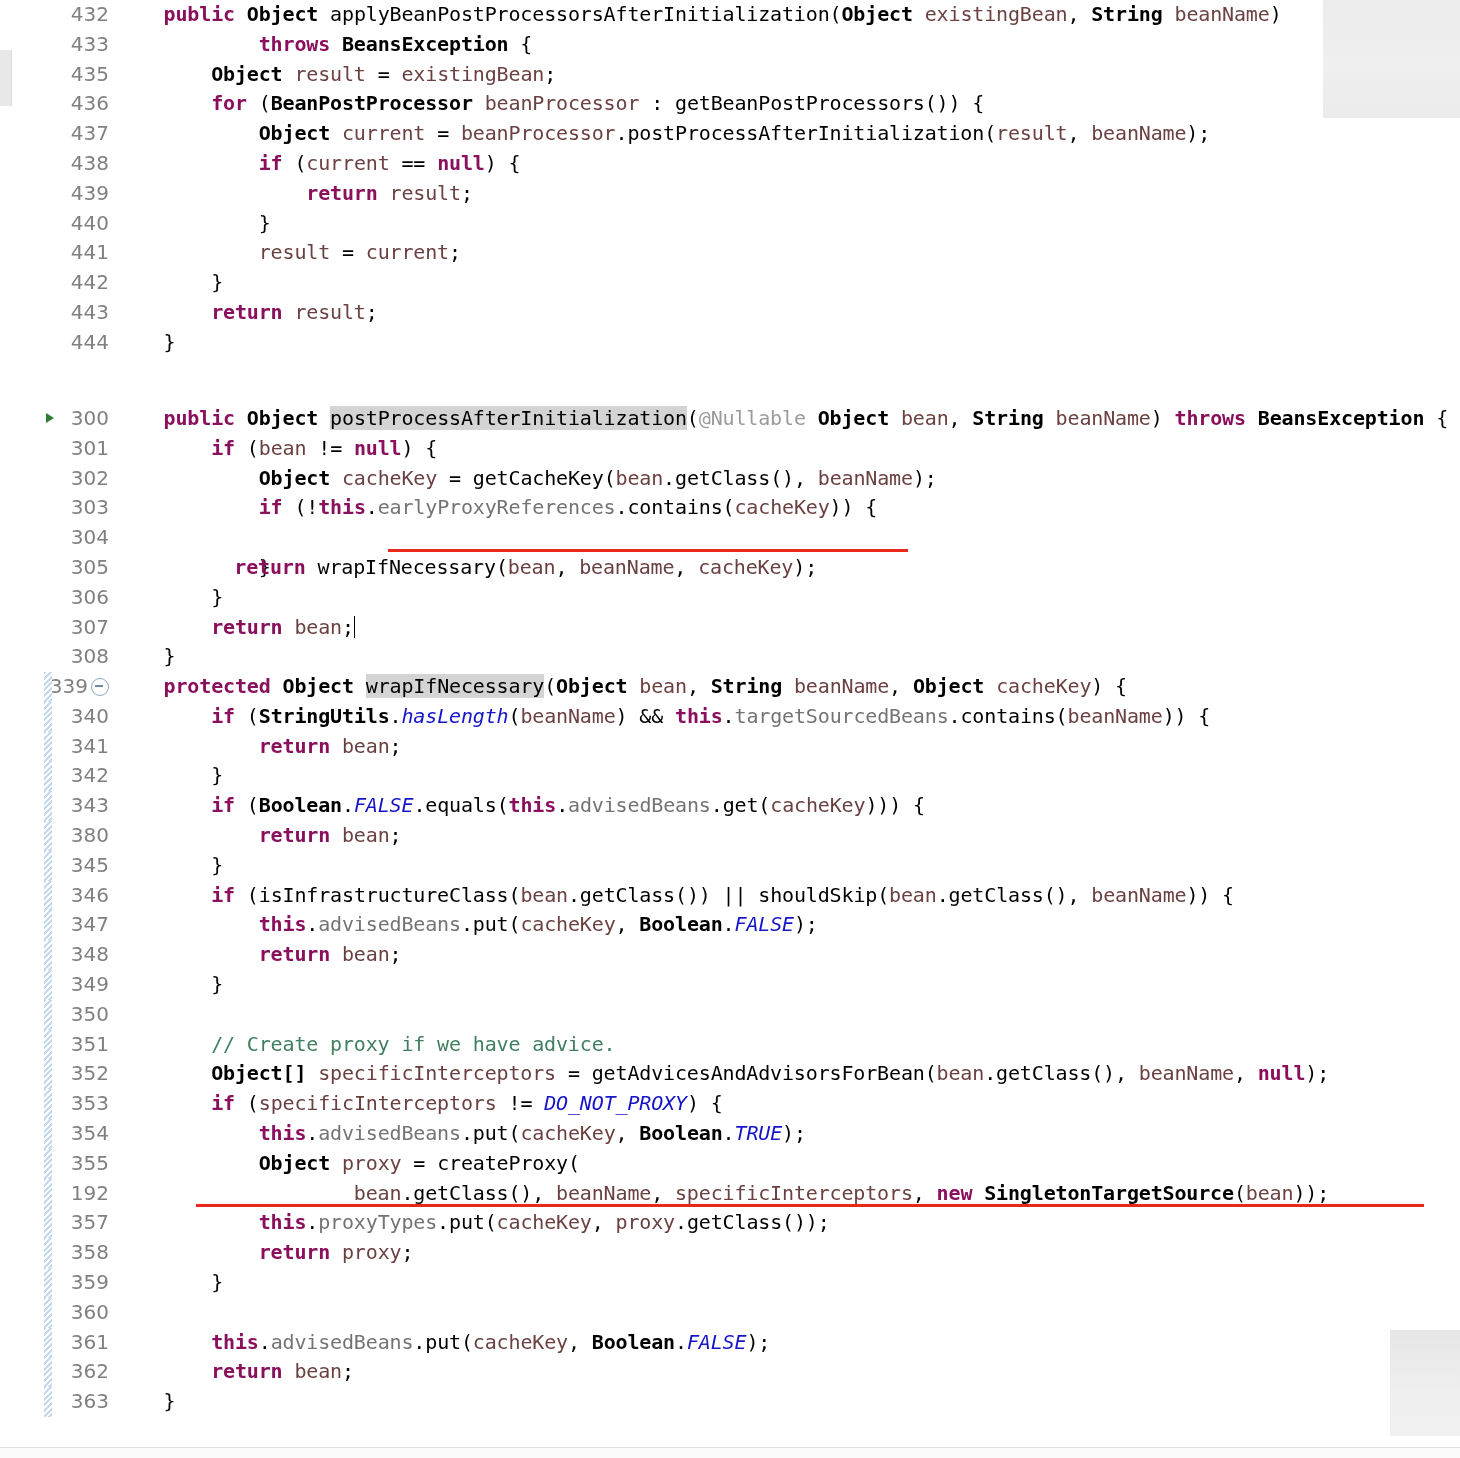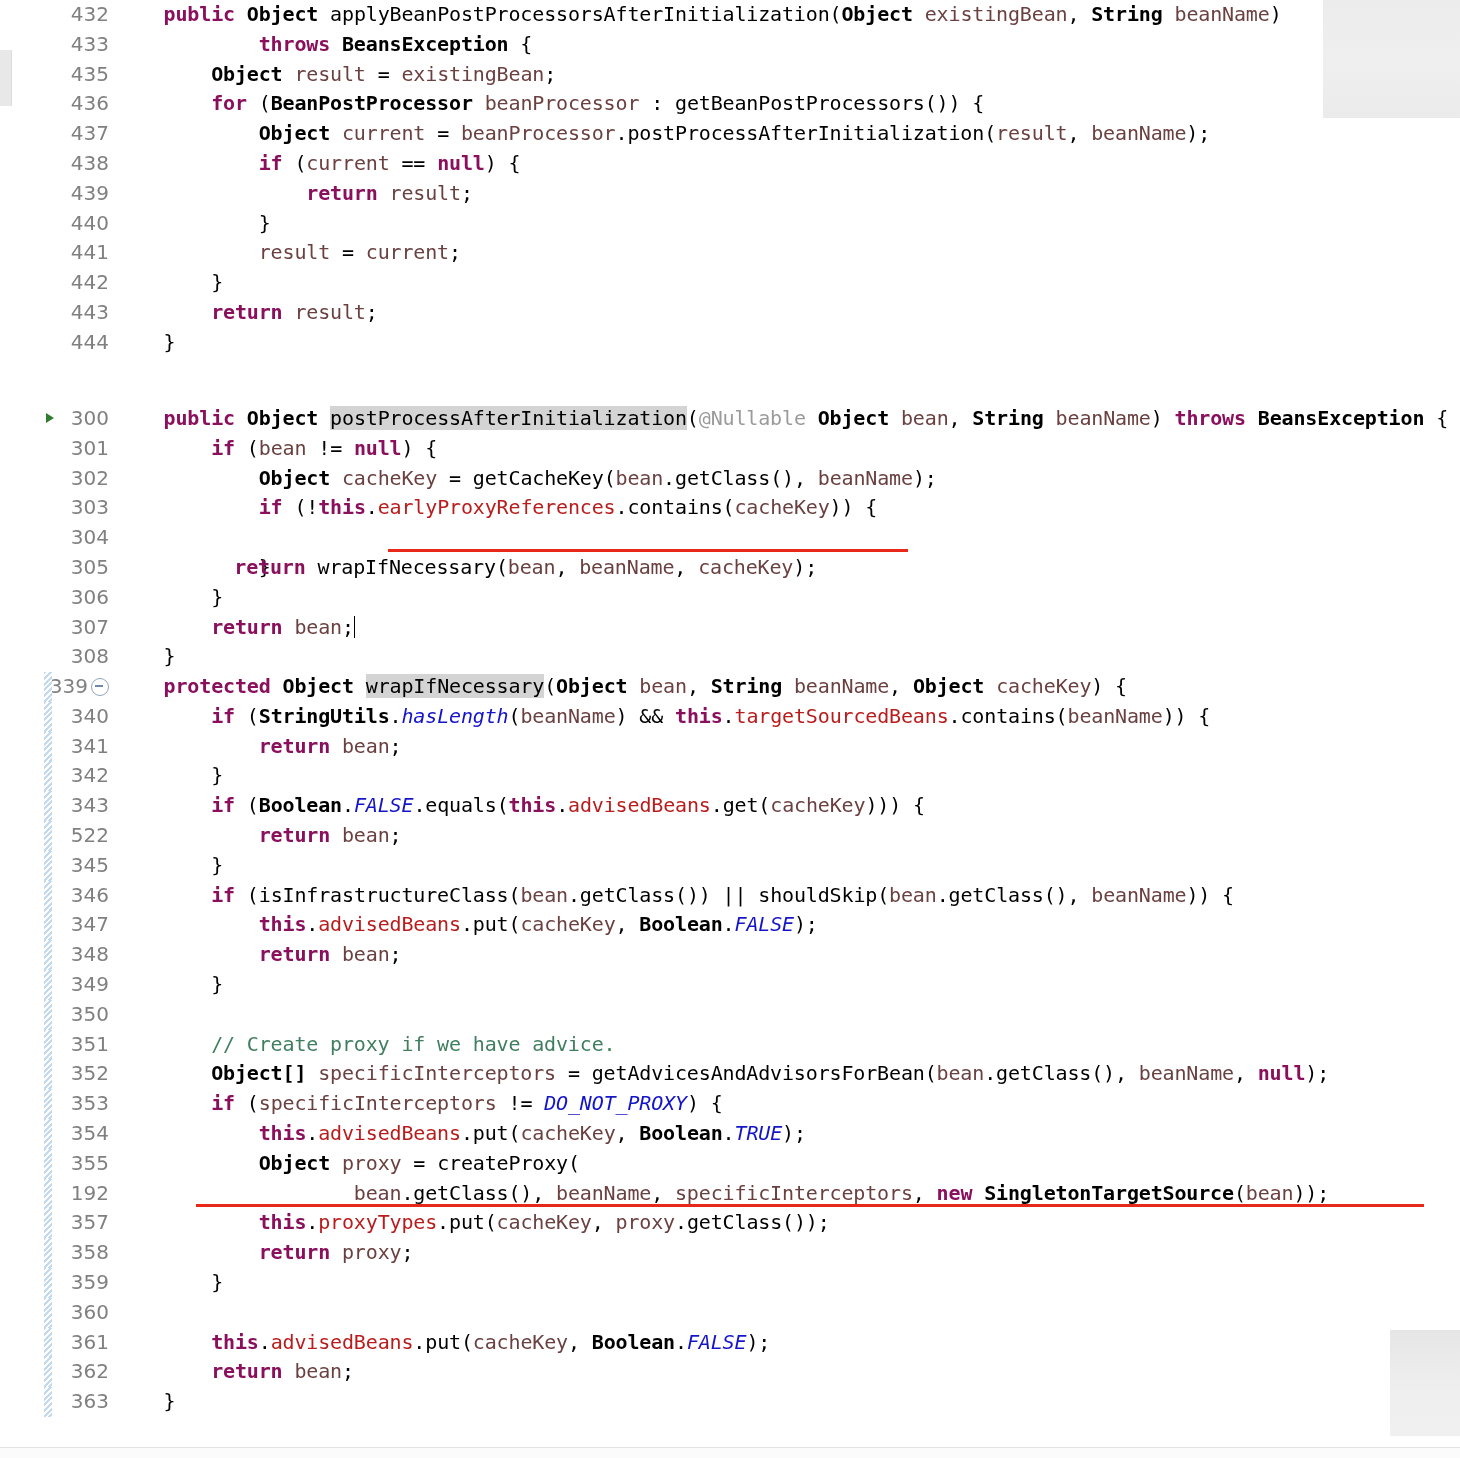--- a/index.html
+++ b/index.html
@@ -47,21 +47,21 @@
   .code{
     flex:1;font-size:20px;color:#000;
     font-family:"DejaVu Sans Mono","Liberation Mono",monospace;
     letter-spacing:-0.15px;
   }
 
   
   .kw      {color:#8a0f5c;font-weight:600;}     
   .typ     {color:#000000;font-weight:600;}      
   .var     {color:#6b4040;}                      
-  .fld     {color:#b91c1c;}                      
+  .fld     {color:#737373;}                      
   .sfld    {color:#1414c8;font-style:italic;}    
   .mth     {color:#000000;}                      
   .ann     {color:#9a9a9a;}                      
   .cmt     {color:#3f7f5f;}                      
   .plain   {color:#000000;}
 
   .hl{background:#d4d4d4;}                        
   .uline{position:absolute;height:3px;background:#e8291a;}
 
   .caret{display:inline-block;width:1.5px;height:22px;background:#000;vertical-align:-4px;}
@@ -209,21 +209,21 @@
       <div class="gutter marked">342</div>
       <div class="code"><span class="plain">        }</span></div>
     </div>
 
     <div class="row">
       <div class="gutter marked">343</div>
       <div class="code"><span class="plain">        </span><span class="kw">if</span> <span class="plain">(</span><span class="typ">Boolean</span><span class="plain">.</span><span class="sfld">FALSE</span><span class="plain">.</span><span class="mth">equals</span><span class="plain">(</span><span class="kw">this</span><span class="plain">.</span><span class="fld">advisedBeans</span><span class="plain">.</span><span class="mth">get</span><span class="plain">(</span><span class="var">cacheKey</span><span class="plain">))) {</span></div>
     </div>
 
     <div class="row">
-      <div class="gutter marked">522</div>
+      <div class="gutter marked">380</div>
       <div class="code"><span class="plain">            </span><span class="kw">return</span> <span class="var">bean</span><span class="plain">;</span></div>
     </div>
 
     <div class="row">
       <div class="gutter marked">345</div>
       <div class="code"><span class="plain">        }</span></div>
     </div>
 
     <div class="row">
       <div class="gutter marked">346</div>

